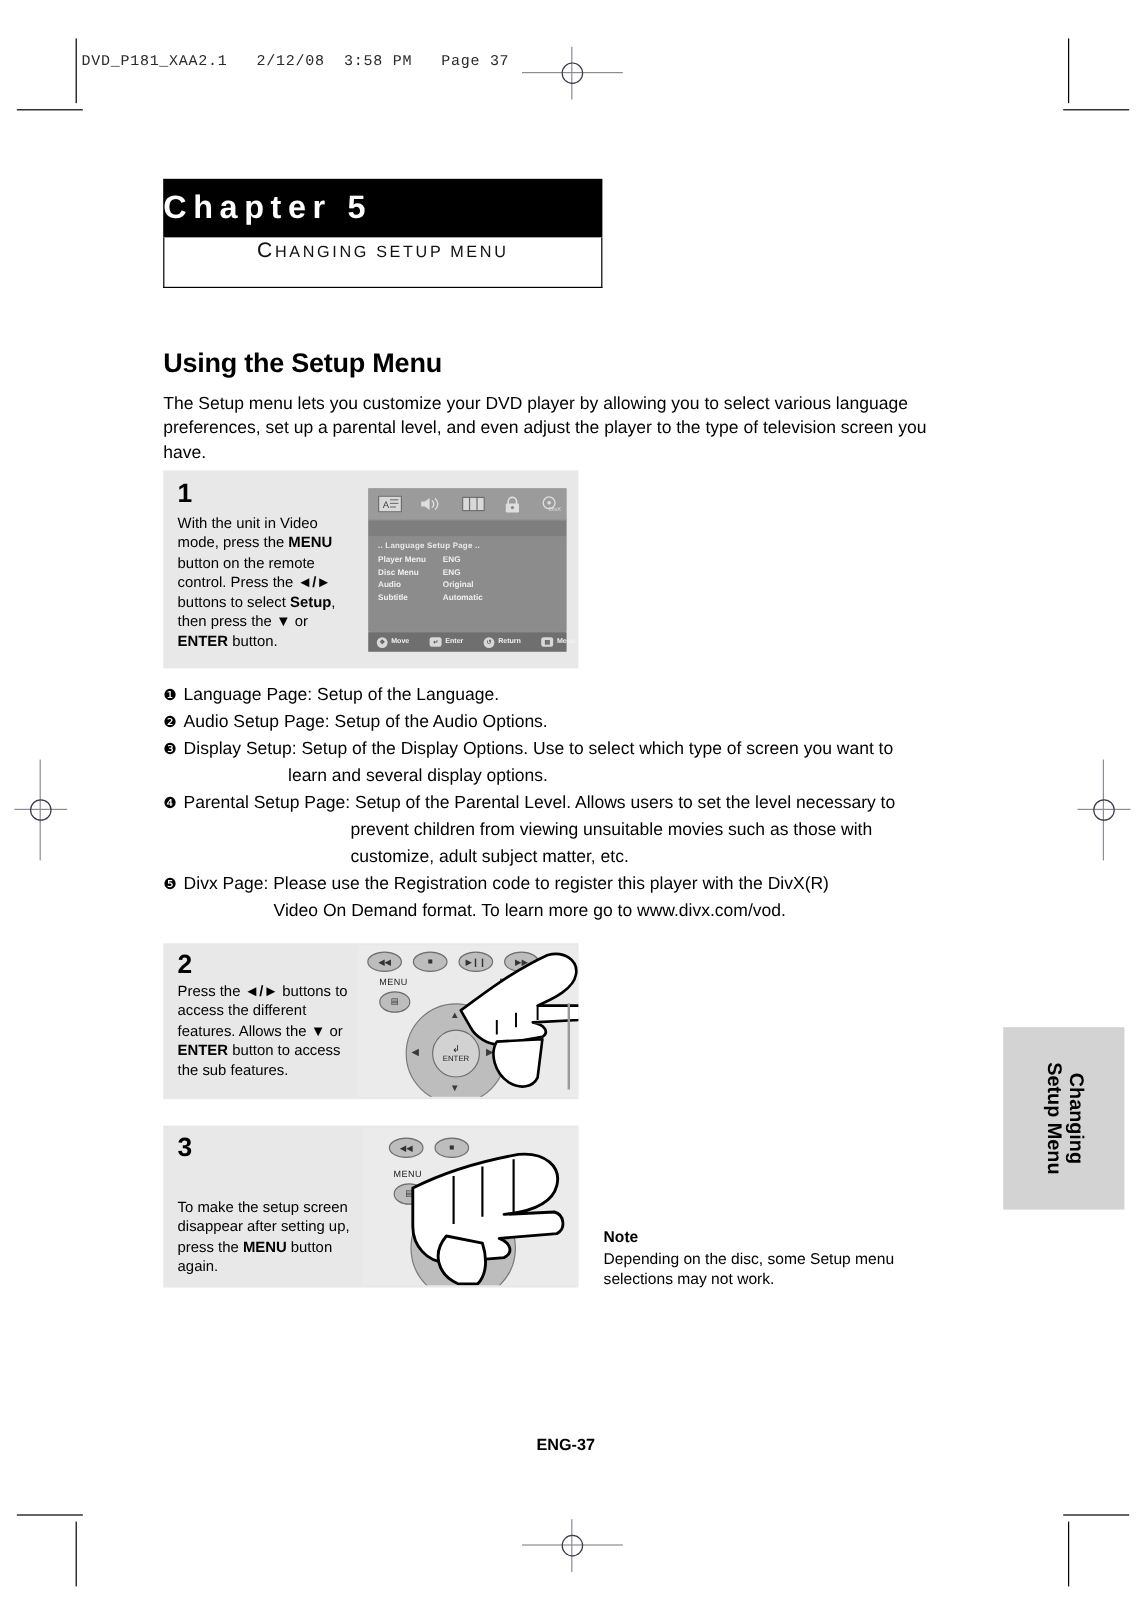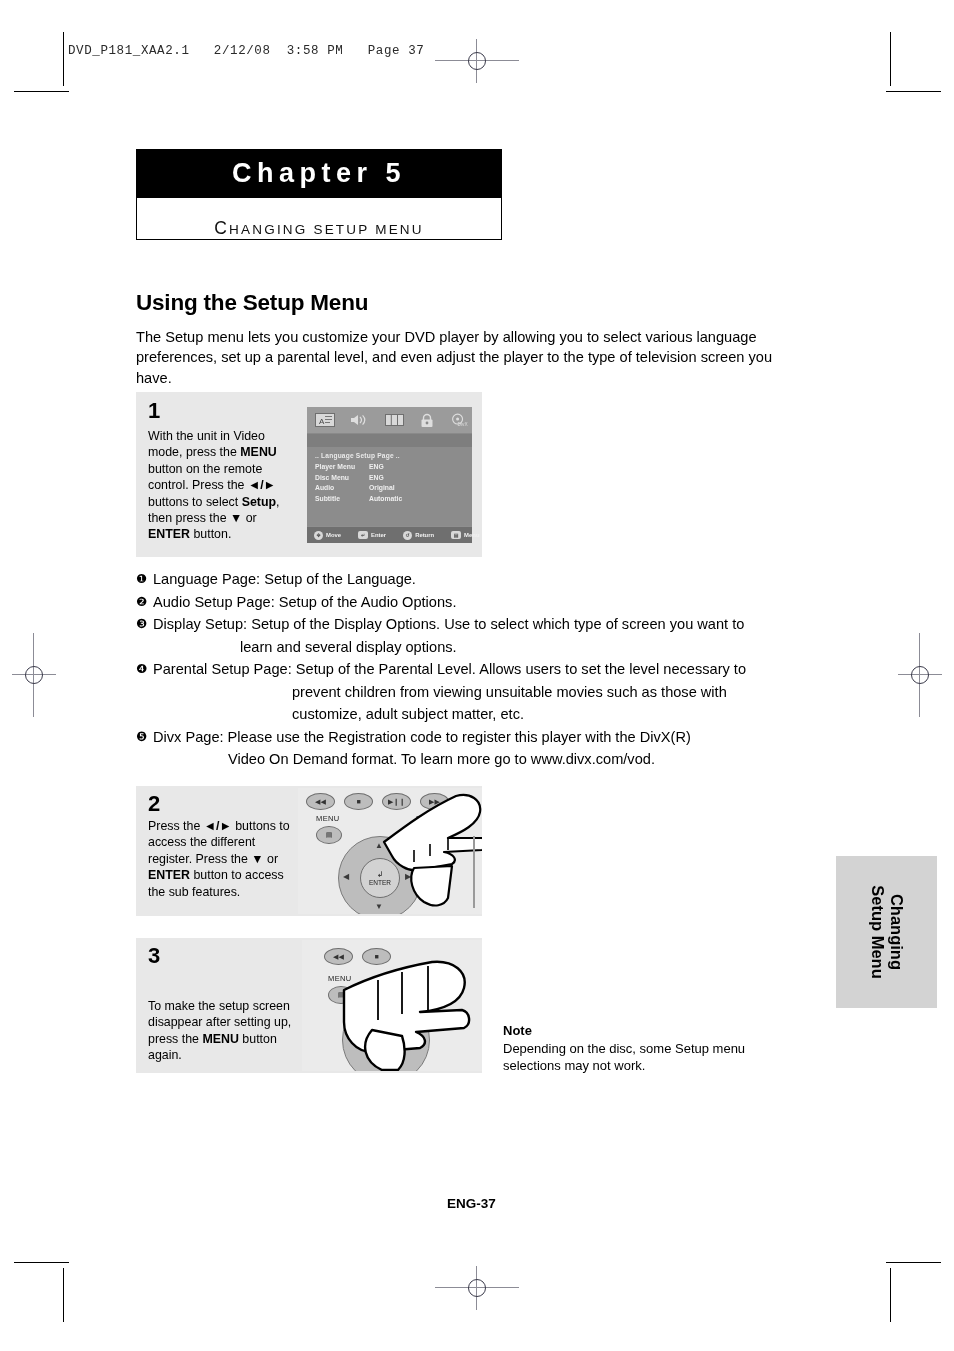--- a/index.html
+++ b/index.html
@@ -50,34 +50,33 @@
   .chapter-block {
     position: absolute;
     left: 136px; top: 149px;
     width: 366px;
   }
   .chapter-bar {
     background: #000000;
     height: 49px;
     display: flex;
     align-items: center;
-    justify-content: center;
   }
   .chapter-bar .t {
     color: #ffffff;
     font-size: 27px;
     font-weight: bold;
     letter-spacing: 5.5px;
   }
   .chapter-sub {
     border: 1.6px solid #000000;
     border-top: none;
     height: 41px;
     display: flex;
-    align-items: flex-end;
+    align-items: flex-start;
     justify-content: center;
     background: #fff;
   }
   .chapter-sub .t {
     font-size: 13.5px;
     letter-spacing: 2.2px;
     color: #111;
   }
   .chapter-sub .t .cap { font-size: 17.5px; }
 
@@ -461,21 +460,21 @@
     <span class="body">Divx  Page: Please use the Registration code to register this player with the DivX(R)</span>
   </div>
   <div class="cont3">Video On Demand format. To learn more go to www.divx.com/vod.</div>
 </div>
 
 <div class="step-box" style="left:136px; top:786px; width:346px; height:130px;"></div>
 <div class="step-num" style="left:148px; top:791px;">2</div>
 <div class="step-text" style="left:148px; top:818px; width:150px;">
   <span>Press the </span><b>◄/►</b><span> buttons to</span>
   <span>access the different</span>
-  <span>register. Press the </span><b>▼</b><span> or</span>
+  <span>features. Allows the </span><b>▼</b><span> or</span>
   <b>ENTER</b><span> button to access</span>
   <span>the sub features.</span>
 </div>
 
 <div class="remote" style="left:298px; top:788px; width:184px; height:126px;">
 
   <div class="rbtn" style="left:8px; top:5px; width:27px; height:15px;">◀◀</div>
   <div class="rbtn" style="left:46px; top:5px; width:27px; height:15px;">■</div>
   <div class="rbtn" style="left:84px; top:5px; width:27px; height:15px;">▶❙❙</div>
   <div class="rbtn" style="left:122px; top:5px; width:27px; height:15px;">▶▶</div>

